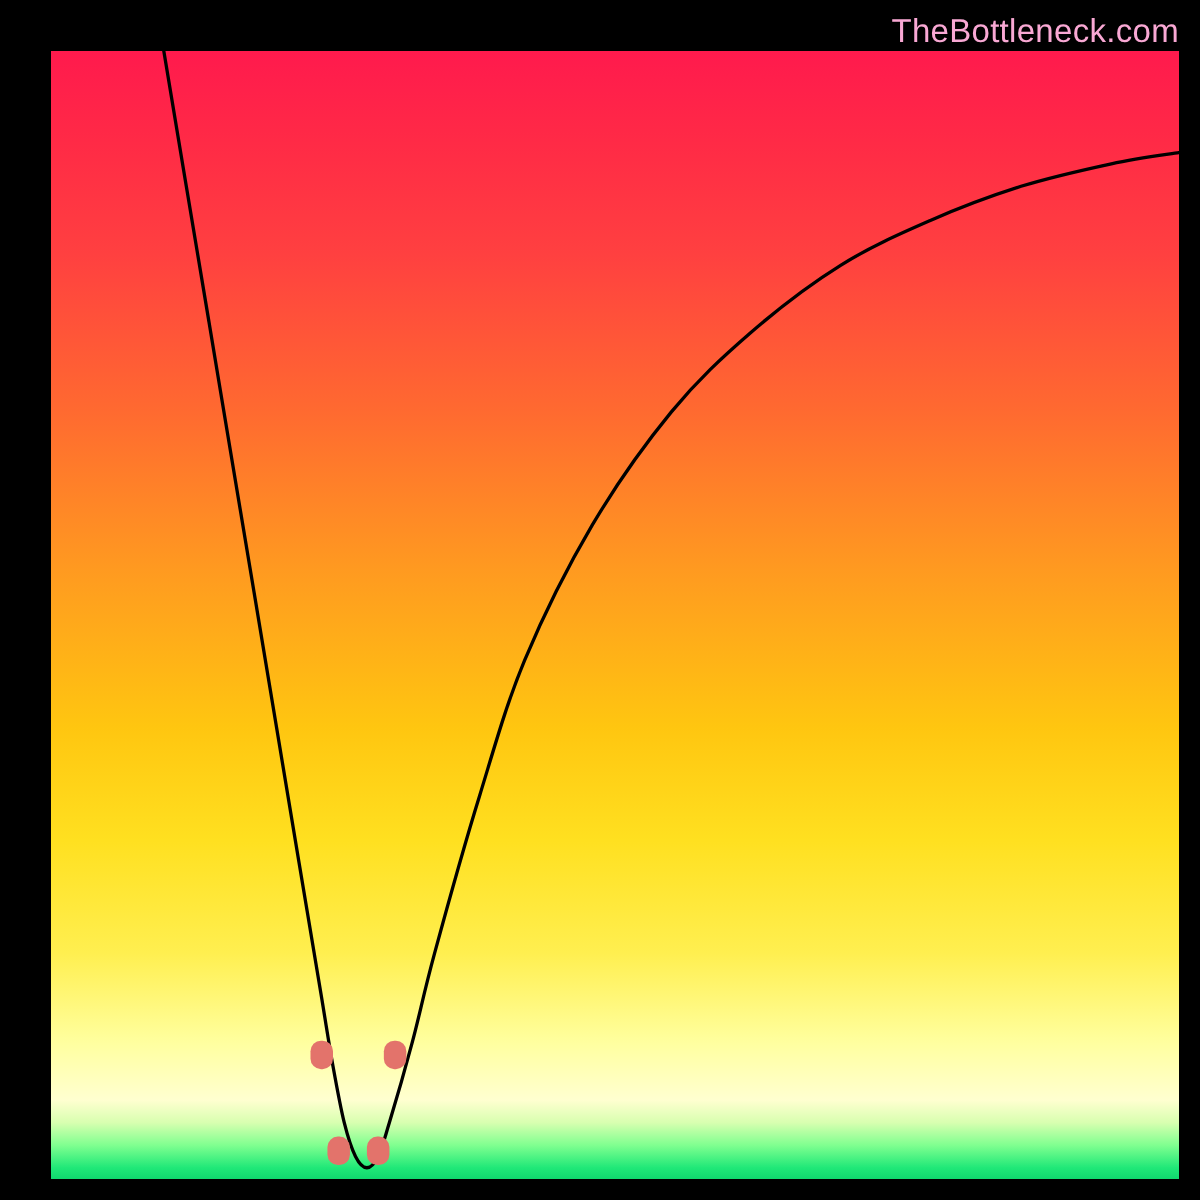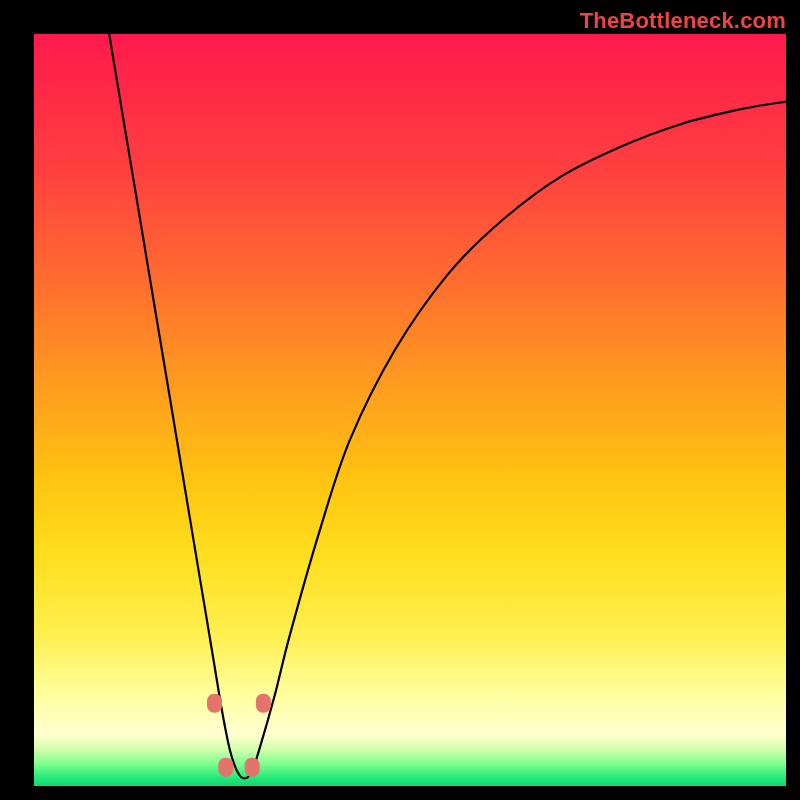--- a/index.html
+++ b/index.html
@@ -41,24 +41,24 @@
       #d8ffb0 95%,
       #80ff90 97%,
       #20e878 99%,
       #10d86e 100%
     );
   }
   .watermark {
     position: absolute;
     top: 8px;
     right: 14px;
-    color: #ef4444;
+    color: #f9a8d4;
     font-size: 22px;
     letter-spacing: 0.2px;
-    font-weight: 700;
+    font-weight: 400;
     user-select: none;
   }
   svg.curve {
     position: absolute;
     left: 0;
     top: 0;
     width: 752px;
     height: 752px;
   }
 </style>

